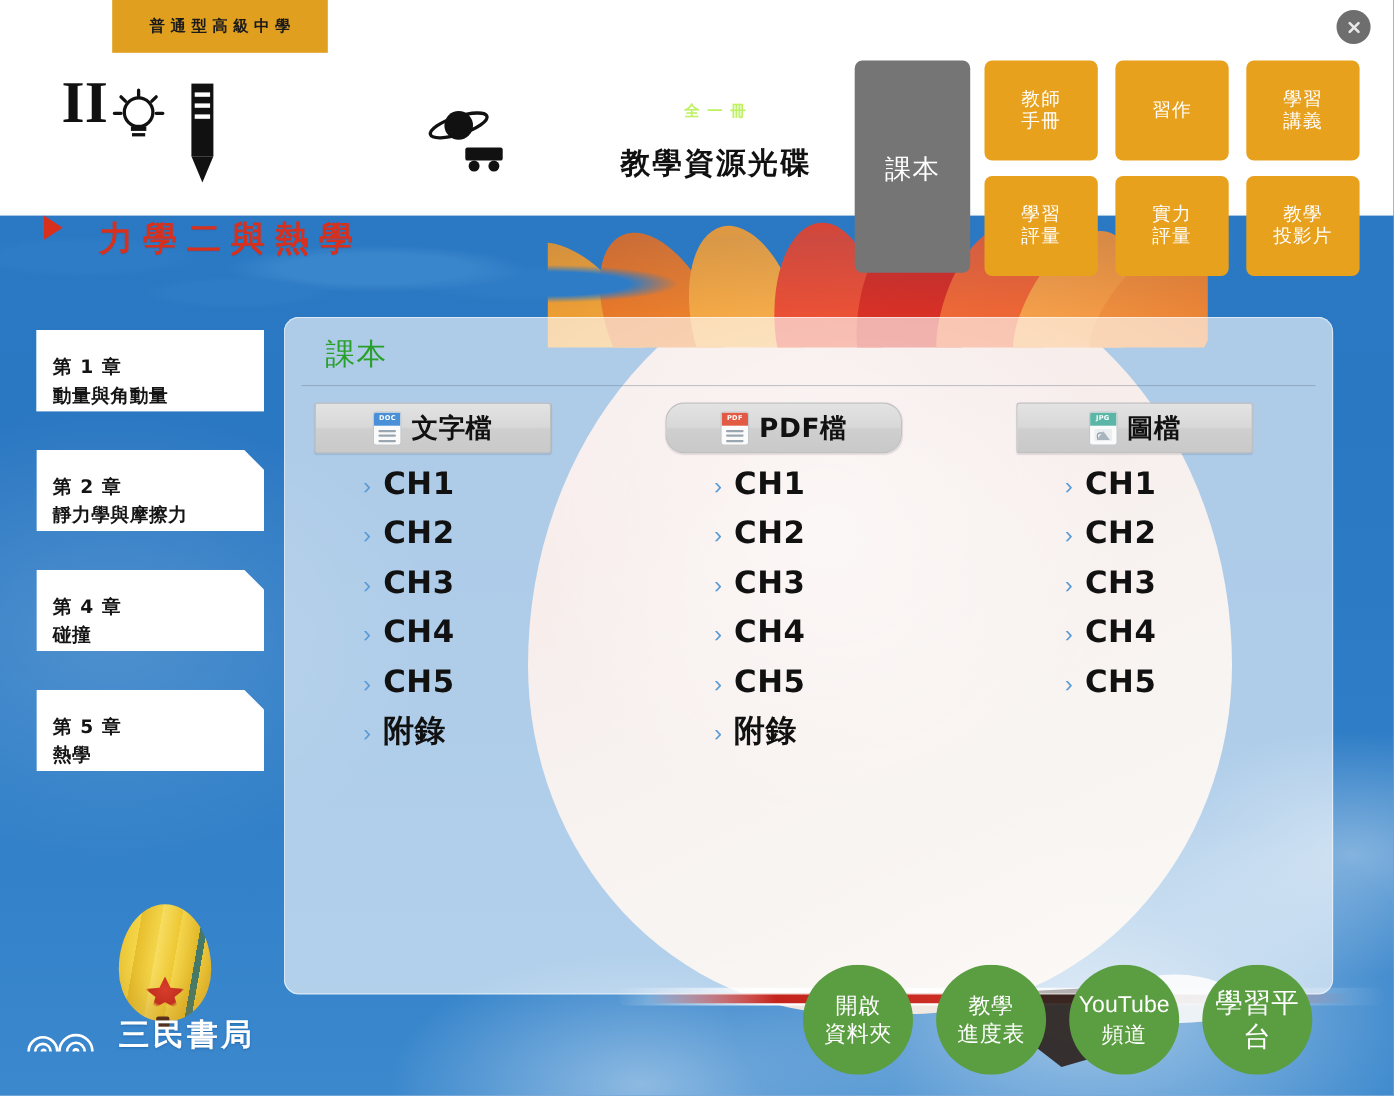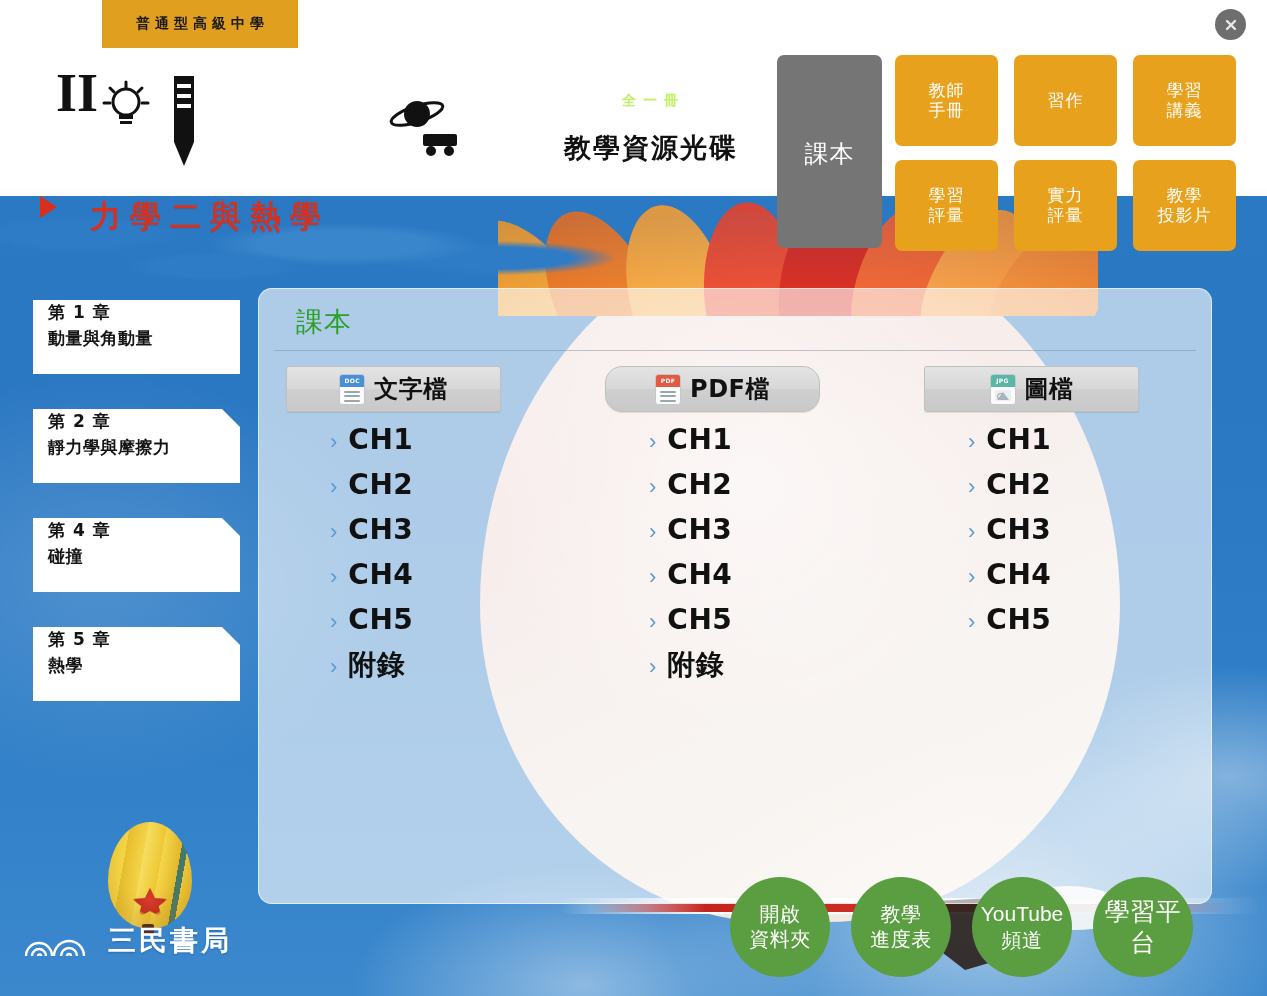--- a/index.html
+++ b/index.html
@@ -252,21 +252,21 @@
   .chapters {
     position: absolute; left: 33px; top: 300px;
     width: 207px;
   }
   .chap-card {
     position: relative;
     width: 207px; height: 74px;
     background: #ffffff;
     margin-bottom: 35px;
     cursor: pointer;
-    padding: 0 0 0 15px;
+    padding: 22px 0 0 15px;
     clip-path: polygon(0 0, calc(100% - 18px) 0, 100% 18px, 100% 100%, 0 100%);
   }
   .chap-card.first { clip-path: none; }
   .chap-no {
     font-family: "DejaVu Sans", sans-serif;
     font-size: 17px; font-weight: 700; color: #141414;
     letter-spacing: 1px; line-height: 1.5;
   }
   .chap-name {
     font-family: "DejaVu Sans", sans-serif;

